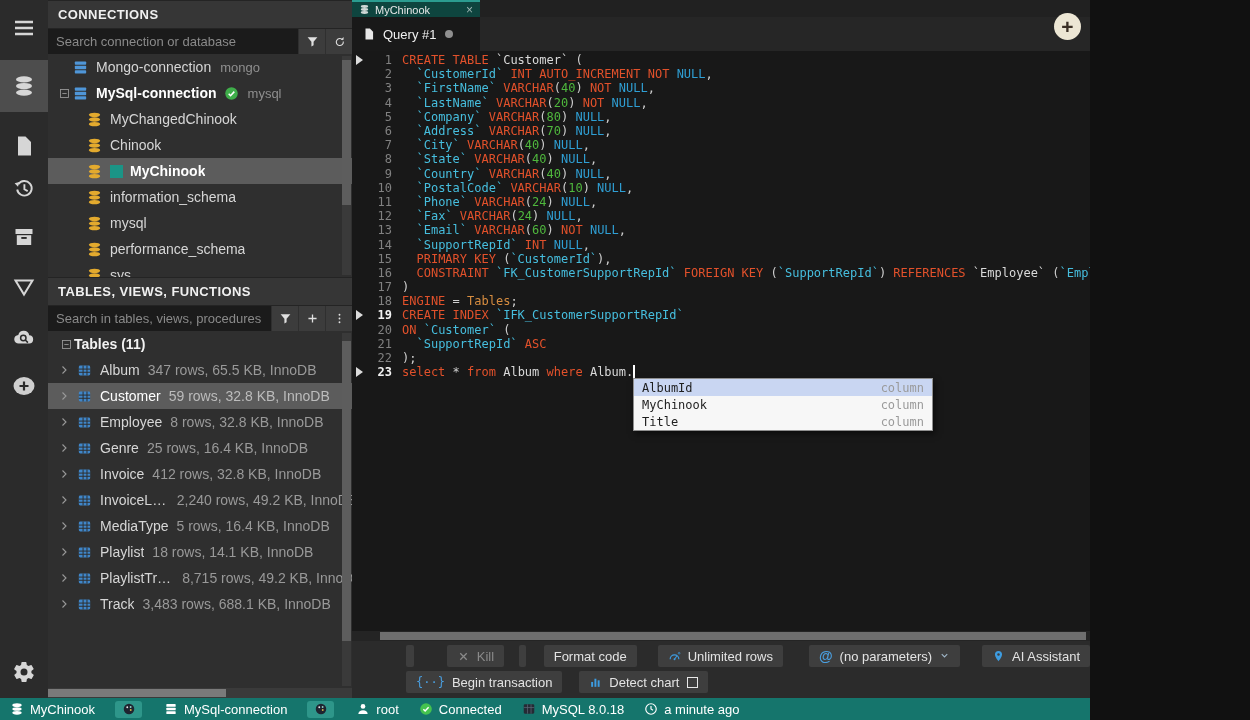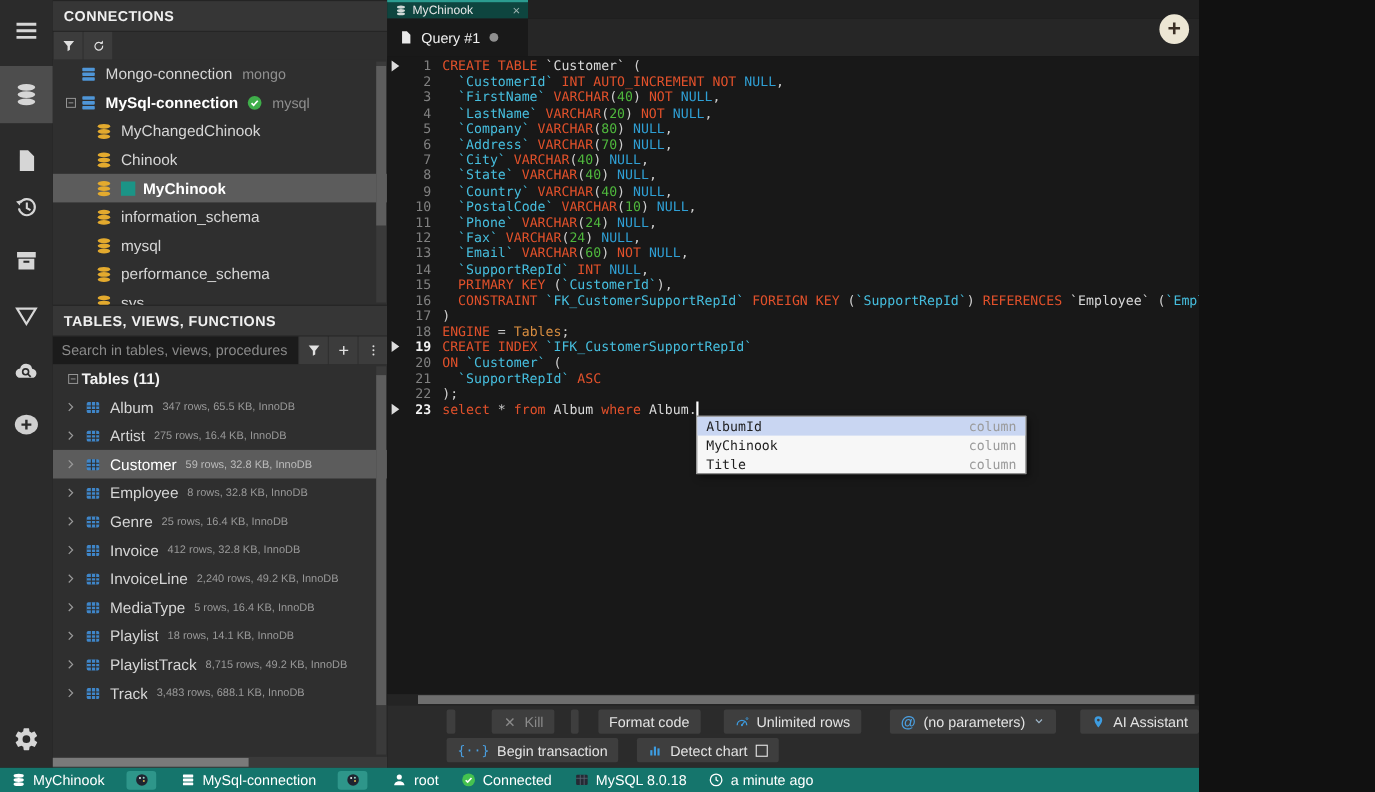--- a/index.html
+++ b/index.html
@@ -35,21 +35,21 @@
   .tree-row .sub{color:#8f8f8f;margin-left:9px;font-size:13px;}
   .tree-row .ok-badge{width:15px;height:15px;margin-left:7px;flex:none;}
   .tree-row .cur-sq{width:13px;height:13px;background:#1b9486;margin-right:7px;flex:none;}
   .vscroll{position:absolute;right:1px;top:2px;bottom:2px;width:9px;background:#3a3a3a;}
   .vscroll .thumb{position:absolute;left:0;width:9px;background:#5d5d5d;}
 
   .tables-panel{flex:1;display:flex;flex-direction:column;}
   .tables-list{position:relative;flex:1;overflow:hidden;}
   .tree-row .chev{width:14px;margin-left:10px;margin-right:4px;color:#9a9a9a;flex:none;}
   .tree-row .chev svg{width:12px;height:12px;display:block;}
-  .tree-row .meta{color:#999;margin-left:8px;font-size:10px;overflow:hidden;}
+  .tree-row .meta{color:#999;margin-left:8px;font-size:14px;overflow:hidden;}
   .tree-row.selected .meta{color:#bcbcbc;}
   .group-row{font-weight:bold;color:#f2f2f2;}
   .hscroll{height:10px;background:#3a3a3a;position:relative;}
   .hscroll .thumb{position:absolute;top:1px;height:8px;background:#7a7a7a;}
 
   
   .main{position:absolute;left:352px;top:0;right:0;bottom:22px;display:flex;flex-direction:column;background:#191919;}
   .tabstrip{height:17px;background:#212121;display:flex;flex:none;}
   .conn-tab{width:128px;background:#0e453f;border-top:2px solid #2b9c90;display:flex;align-items:center;padding:0 7px;font-size:11px;color:#e8e8e8;cursor:pointer;}
   .conn-tab svg{width:11px;height:11px;margin-right:5px;flex:none;}
@@ -170,20 +170,21 @@
           <path d="M19.4 13c.04-.33.06-.66.06-1s-.02-.67-.06-1l2.1-1.65a.5.5 0 0 0 .12-.64l-2-3.46a.5.5 0 0 0-.61-.22l-2.48 1a7.3 7.3 0 0 0-1.73-1l-.37-2.65A.5.5 0 0 0 13.93 2h-4a.5.5 0 0 0-.5.42l-.37 2.65c-.62.26-1.2.6-1.73 1l-2.48-1a.5.5 0 0 0-.61.22l-2 3.46a.5.5 0 0 0 .12.64L4.56 11c-.04.33-.06.66-.06 1s.02.67.06 1l-2.1 1.65a.5.5 0 0 0-.12.64l2 3.46c.14.24.42.34.61.22l2.48-1c.53.4 1.11.74 1.73 1l.37 2.65c.04.24.25.42.5.42h4c.25 0 .46-.18.5-.42l.37-2.65c.62-.26 1.2-.6 1.73-1l2.48 1c.24.1.5 0 .61-.22l2-3.46a.5.5 0 0 0-.12-.64L19.4 13zM12 15.5a3.5 3.5 0 1 1 0-7 3.5 3.5 0 0 1 0 7z"></path>
         </svg>
     </div>
   </div>
 
   <div class="sidebar">
     <div class="panel-header">
       <span>CONNECTIONS</span>
     </div>
     <div class="search-row">
+      <input type="text" placeholder="Search connection or database" style="">
       <span class="sq-btn">
         <svg viewBox="0 0 24 24" fill="currentColor">
             <path d="M3 4h18l-7 8.5V19l-4 2.2v-8.7z"></path>
           </svg>
       </span>
       <span class="sq-btn">
         <svg viewBox="0 0 24 24">
             <path d="M17.7 9A6.5 6.5 0 1 0 19 12" fill="none" stroke="currentColor" stroke-width="2"></path>
             <path d="M19.5 3.5v5.2h-5.2z" fill="currentColor"></path>
           </svg>
@@ -347,35 +348,20 @@
               </svg>
             </span>
             <span class="t-icon">
               <svg viewBox="0 0 24 24">
                 <rect x="4" y="5" width="16" height="14" rx="2" fill="#3f86c9"></rect>
                 <path d="M4 10h16M4 14.5h16M10 5v14M15.5 5v14" stroke="#2f2f2f" stroke-width="1.4"></path>
               </svg>
             </span>
             <span class="lbl">Album</span>
             <span class="meta">347 rows, 65.5 KB, InnoDB</span>
-          </div>
-          <div class="tree-row">
-            <span class="chev">
-              <svg viewBox="0 0 24 24">
-                <path d="M9 5l7 7-7 7" fill="none" stroke="currentColor" stroke-width="2.2"></path>
-              </svg>
-            </span>
-            <span class="t-icon">
-              <svg viewBox="0 0 24 24">
-                <rect x="4" y="5" width="16" height="14" rx="2" fill="#3f86c9"></rect>
-                <path d="M4 10h16M4 14.5h16M10 5v14M15.5 5v14" stroke="#2f2f2f" stroke-width="1.4"></path>
-              </svg>
-            </span>
-            <span class="lbl">Artist</span>
-            <span class="meta">275 rows, 16.4 KB, InnoDB</span>
           </div>
           <div class="tree-row selected">
             <span class="chev">
               <svg viewBox="0 0 24 24">
                 <path d="M9 5l7 7-7 7" fill="none" stroke="currentColor" stroke-width="2.2"></path>
               </svg>
             </span>
             <span class="t-icon">
               <svg viewBox="0 0 24 24">
                 <rect x="4" y="5" width="16" height="14" rx="2" fill="#3f86c9"></rect>

